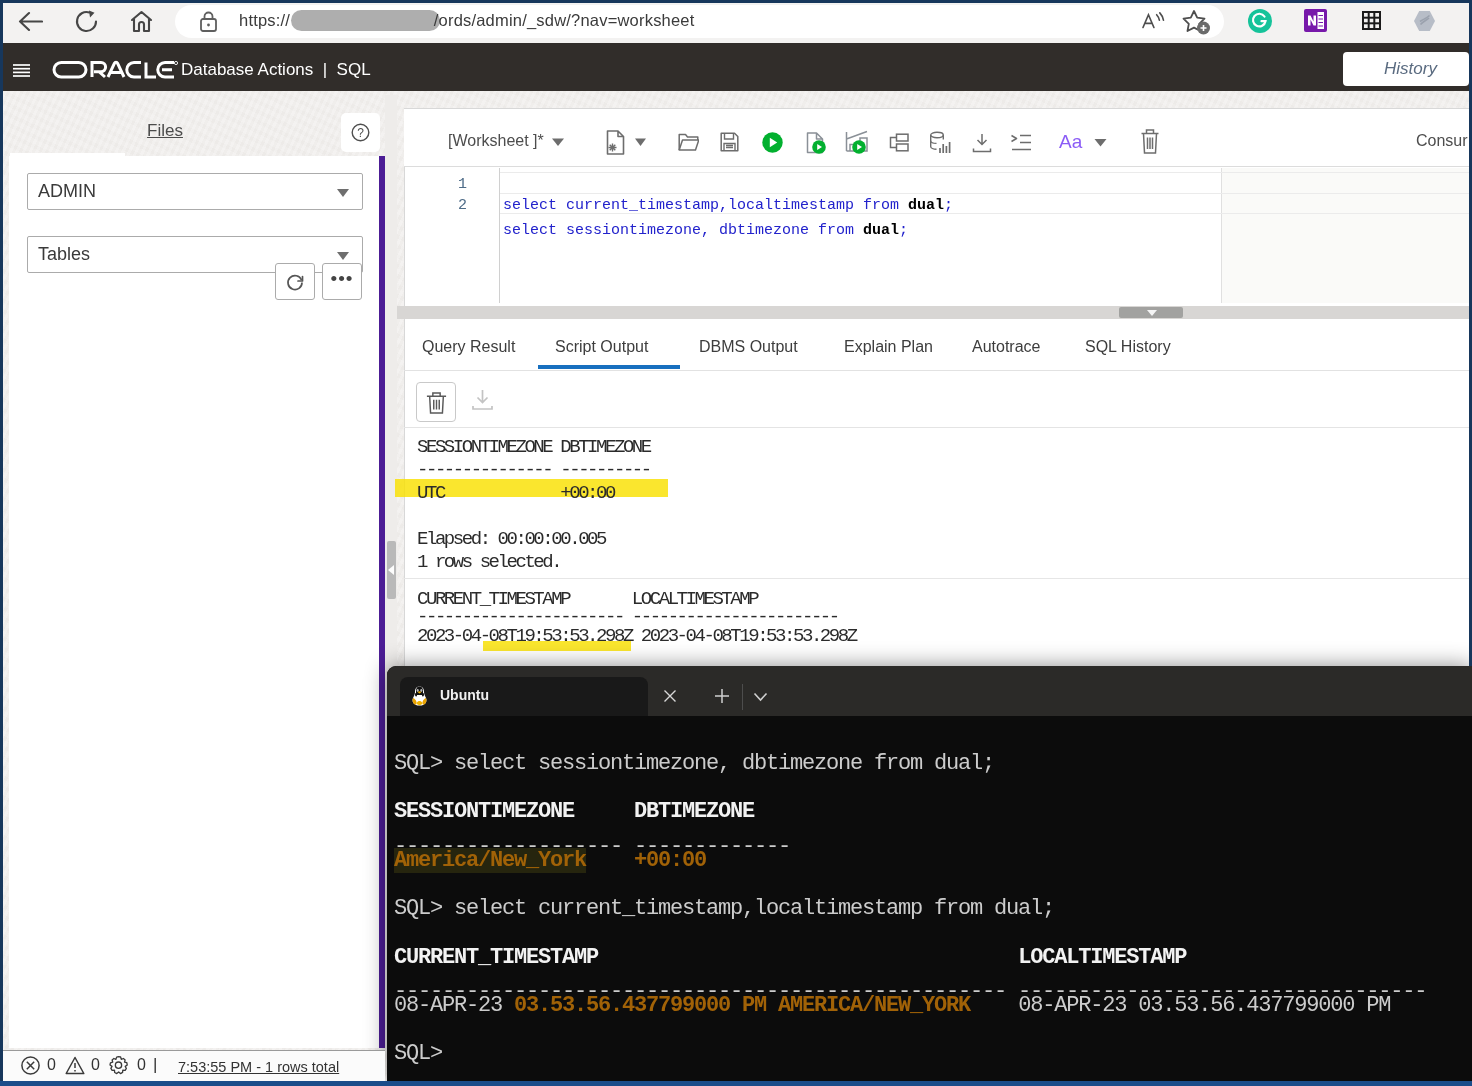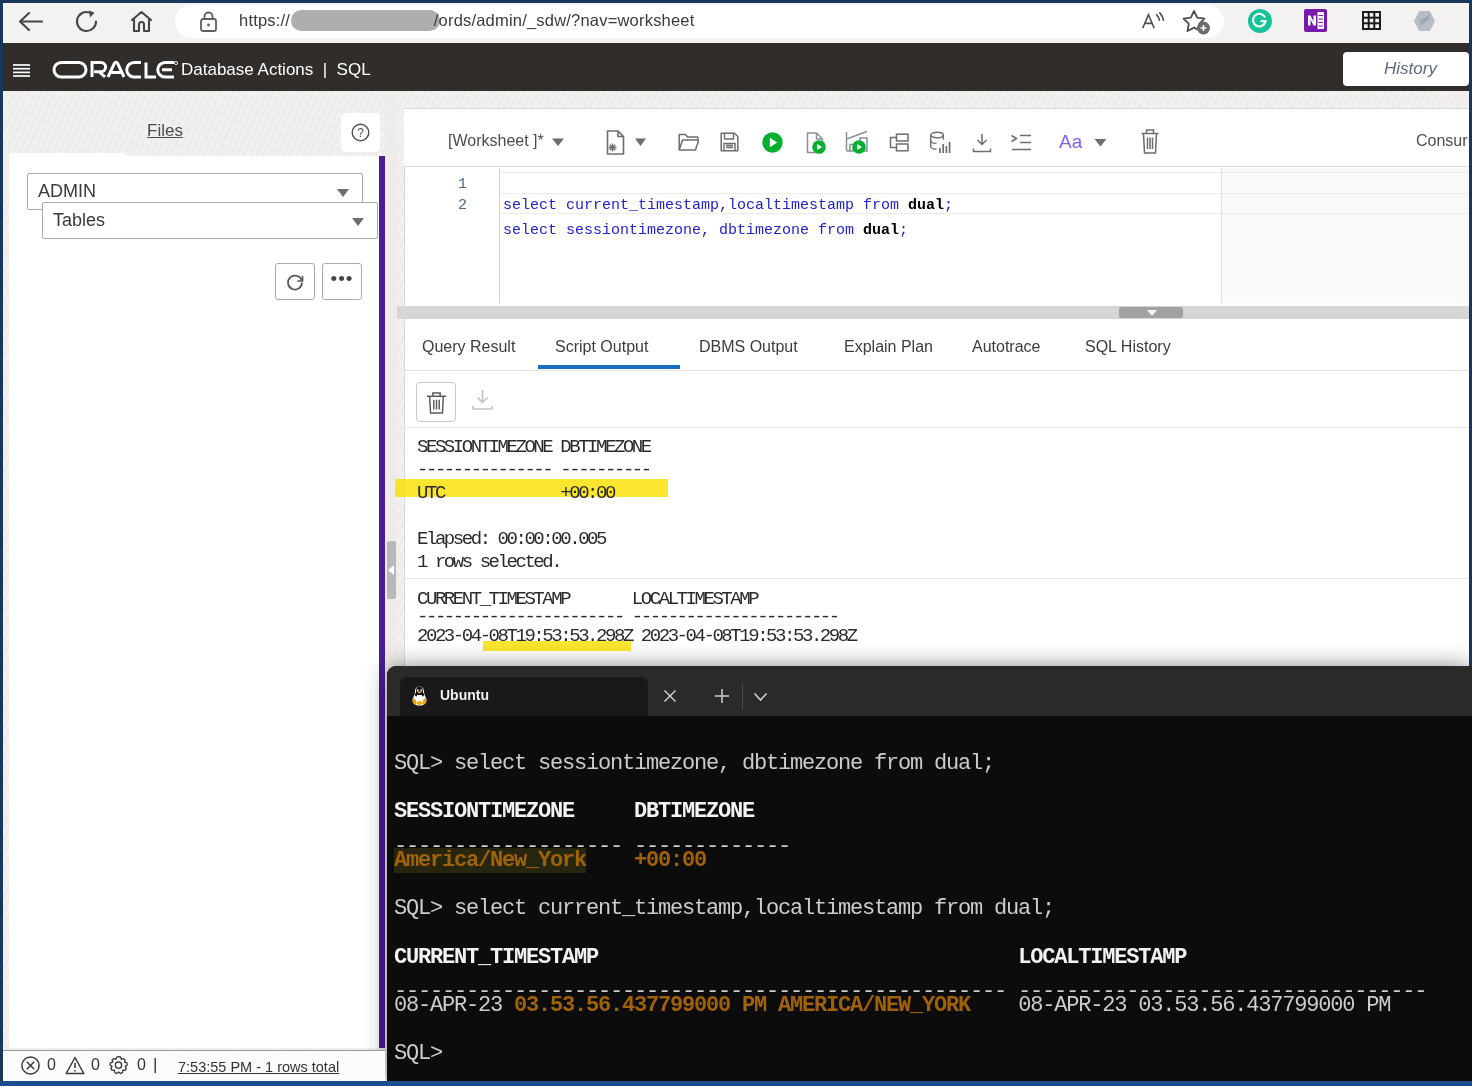--- a/index.html
+++ b/index.html
@@ -158,21 +158,21 @@
   </div>
   <div class="abs" id="filestab">Files</div>
   <div class="abs" id="helpbox">
     <svg class="abs" style="left:9px; top:9px;" width="21" height="21" viewBox="0 0 21 21">
       <circle cx="10.5" cy="10.5" r="8.3" fill="none" stroke="#4f4f4f" stroke-width="1.4"></circle>
       <text x="10.5" y="14.5" text-anchor="middle" font-family="Liberation Sans" font-size="12" fill="#4f4f4f">?</text>
     </svg>
   </div>
   <div class="abs" id="sidepanel">
     <div class="sel" style="top:17px;">ADMIN<span class="caret"></span></div>
-    <div class="sel" style="top:46px;margin-left:15px;">Tables<span class="caret"></span></div>
+    <div class="sel" style="top:80px;">Tables<span class="caret"></span></div>
     <div class="sqbtn" style="left:266px;">
       <svg style="margin:8px auto 0 9px;" width="20" height="20" viewBox="0 0 20 20">
         <path d="M16.5 8 A 7 7 0 1 0 17 10.5" fill="none" stroke="#555" stroke-width="1.7"></path>
         <path d="M17.5 4.5 L17.5 9 L13 9" fill="none" stroke="#555" stroke-width="1.7" stroke-linejoin="round" stroke-linecap="round"></path>
       </svg>
     </div>
     <div class="sqbtn" style="left:313px;">
       <div style="color:#444; font-size:19px; letter-spacing:1px; text-align:center; line-height:30px;">•••</div>
     </div>
   </div>

